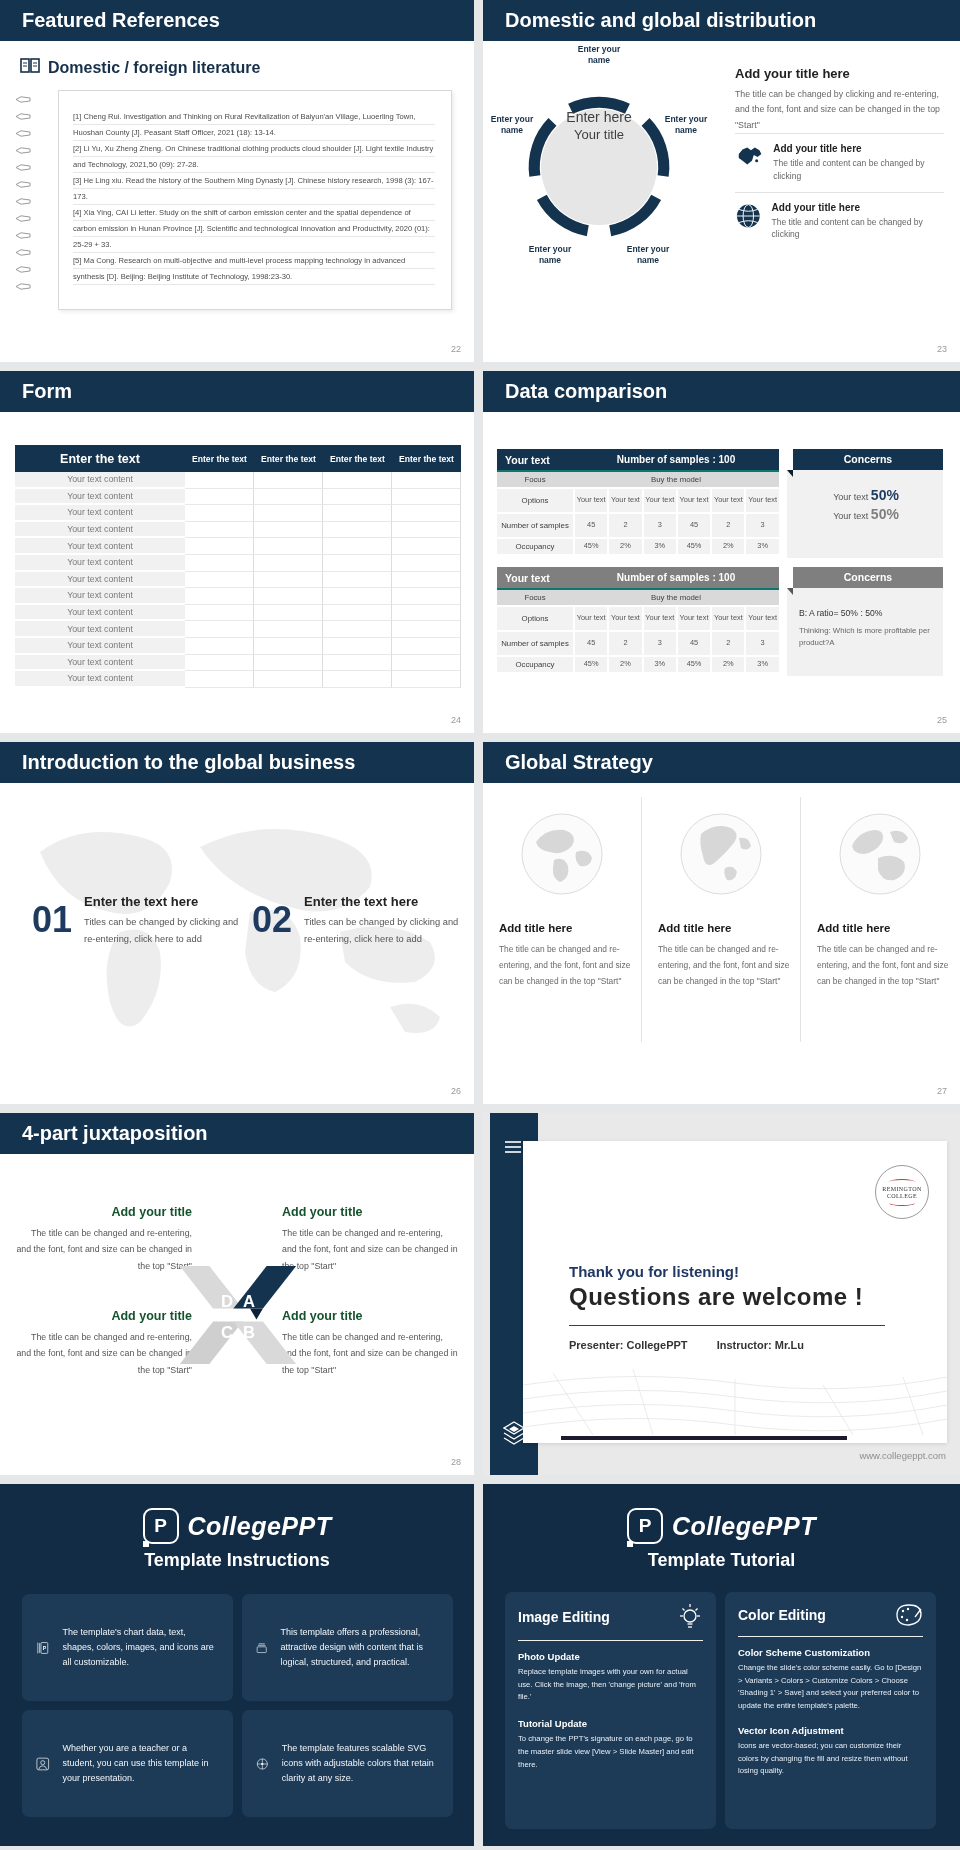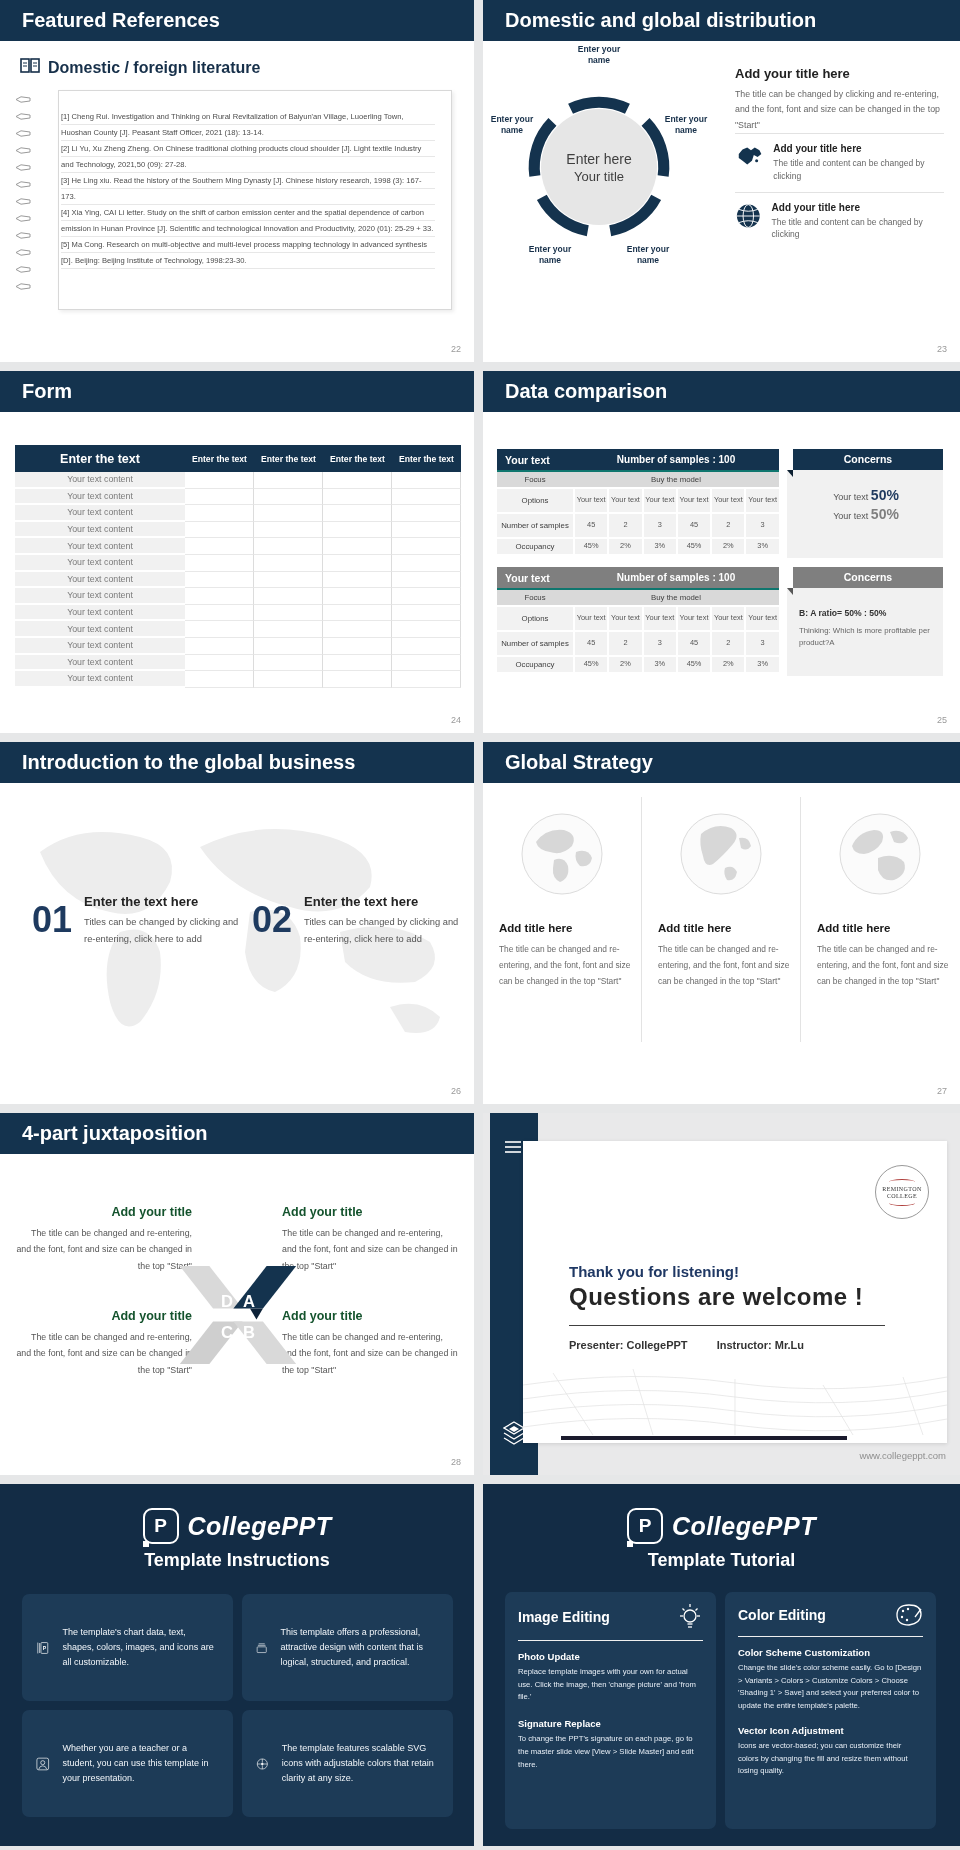--- a/index.html
+++ b/index.html
@@ -9,27 +9,27 @@
   .tile.dark{background:#132c45}
   .tile.grayed{background:#e9e9ea}
   .hdr{height:41px;background:#14334e;color:#fff;font-weight:bold;font-size:20px;line-height:41px;padding-left:22px;white-space:nowrap}
   .pagenum{position:absolute;right:13px;bottom:8px;font-size:9px;color:#9a9a9a}
   .abs{position:absolute}
 
   
   .s22-sub{position:absolute;left:20px;top:58px;display:flex;align-items:center;gap:8px;color:#17304a;font-size:16px;font-weight:bold}
   .s22-pens{position:absolute;left:16px;top:96px;display:flex;flex-direction:column;gap:10px}
   .s22-pens svg{display:block}
-  .s22-paper{position:absolute;left:58px;top:90px;right:22px;bottom:52px;background:#fff;border:1px solid #d8d8d8;box-shadow:2px 2px 4px rgba(0,0,0,.08);padding:18px 16px 10px 2px}
+  .s22-paper{position:absolute;left:58px;top:90px;right:22px;bottom:52px;background:#fff;border:1px solid #d8d8d8;box-shadow:2px 2px 4px rgba(0,0,0,.08);padding:18px 16px 10px 14px}
   .s22-list{font-size:7.6px;color:#4c4c4c;line-height:16px;background:repeating-linear-gradient(to bottom,transparent 0 15px,#e7e7e7 15px 16px)}
   .s22-list div{margin:0}
 
   
   .s23-diagram{position:absolute;left:8px;top:52px;width:236px;height:250px}
-  .s23-center{position:absolute;left:50px;top:57px;width:116px;height:116px;border-radius:50%;background:#e6e6e6;display:flex;flex-direction:column;align-items:center;justify-content:center;color:#3f3f3f}
+  .s23-center{position:absolute;left:50px;top:57px;width:116px;height:116px;border-radius:50%;background:#e6e6e6;display:flex;flex-direction:column;align-items:center;justify-content:flex-start;color:#3f3f3f}
   .s23-center .l1{font-size:14px}
   .s23-center .l2{font-size:13px;margin-top:2px}
   .s23-petal{position:absolute;width:54px;text-align:center;font-size:8.5px;font-weight:bold;color:#17304a;line-height:1.3}
   .s23-right{position:absolute;left:252px;top:66px;right:16px}
   .s23-title{font-size:13px;font-weight:bold;color:#222;margin-bottom:6px}
   .s23-body{font-size:8.8px;color:#666;line-height:1.75}
   .s23-item{display:flex;align-items:flex-start;gap:10px;padding:9px 0;border-top:1px solid #e2e2e2}
   .s23-item:first-of-type{margin-top:10px}
   .s23-item .it{font-size:10px;font-weight:bold;color:#222;margin-bottom:3px}
   .s23-item .ib{font-size:8.5px;color:#666;line-height:1.5}
@@ -63,21 +63,21 @@
   .s25-ribbon.navy{background:#14334e}
   .s25-ribbon.gray{background:#7f7f7f}
   .s25-ribbon::before{content:"";position:absolute;left:-6px;top:0;border-top:21px solid transparent;border-right:none}
   .s25-fold{position:absolute;left:0;top:21px;width:0;height:0;border-top:7px solid #0b1f30;border-left:6px solid transparent}
   .s25-fold.gray{border-top-color:#565656}
   .s25-cb-body{background:#f1f1f1;margin-top:0;padding:14px 10px 12px 12px;min-height:62px}
   .s25-line{font-size:9px;color:#555;text-align:center;margin:3px 0}
   .s25-line .big{font-size:14px;font-weight:bold}
   .s25-line .navyv{color:#1f3a5f}
   .s25-line .grayv{color:#7f7f7f}
-  .s25-ratio{font-size:8.6px;color:#333;font-weight:bold;margin:6px 0 7px}
+  .s25-ratio{font-size:8.6px;color:#333;font-weight:normal;margin:6px 0 7px}
   .s25-think{font-size:7.8px;color:#666;line-height:1.5}
 
   
   .s26-map{position:absolute;left:0;top:50px;width:474px;height:280px}
   .s26-item{position:absolute;display:flex;gap:12px;align-items:center}
   .s26-num{font-size:36px;font-weight:bold;color:#1e3a5f;line-height:1}
   .s26-it{font-size:13px;font-weight:bold;color:#222;margin:2px 0 5px}
   .s26-ib{font-size:9.3px;color:#555;line-height:1.8;width:160px}
 
   
@@ -684,21 +684,21 @@
                 <line x1="3" y1="13" x2="6" y2="13"></line>
                 <line x1="20" y1="13" x2="23" y2="13"></line>
                 <line x1="5.5" y1="5.5" x2="7.5" y2="7.5"></line>
                 <line x1="18.5" y1="7.5" x2="20.5" y2="5.5"></line>
               </g>
             </svg>
         </div>
         <hr class="tut-rule">
         <div class="tut-sub">Photo Update</div>
         <div class="tut-b">Replace template images with your own for actual use. Click the image, then 'change picture' and 'from file.'</div>
-        <div class="tut-sub" style="margin-top:14px">Signature Replace</div>
+        <div class="tut-sub" style="margin-top:14px">Tutorial Update</div>
         <div class="tut-b">To change the PPT's signature on each page, go to the master slide view [View &gt; Slide Master] and edit there.</div>
       </div>
       <div class="tut-card">
         <div class="tut-hrow">
           <span class="tut-h">Color Editing</span>
           <svg width="28" height="24" viewBox="0 0 28 24">
               <g fill="none" stroke="#fff" stroke-width="1.3">
                 <path d="M14,2 Q26,2 26,11 Q26,20 14,22 Q2,22 2,12 Q2,2 14,2 Z"></path>
                 <path d="M20,14 L26,6"></path>
               </g>

